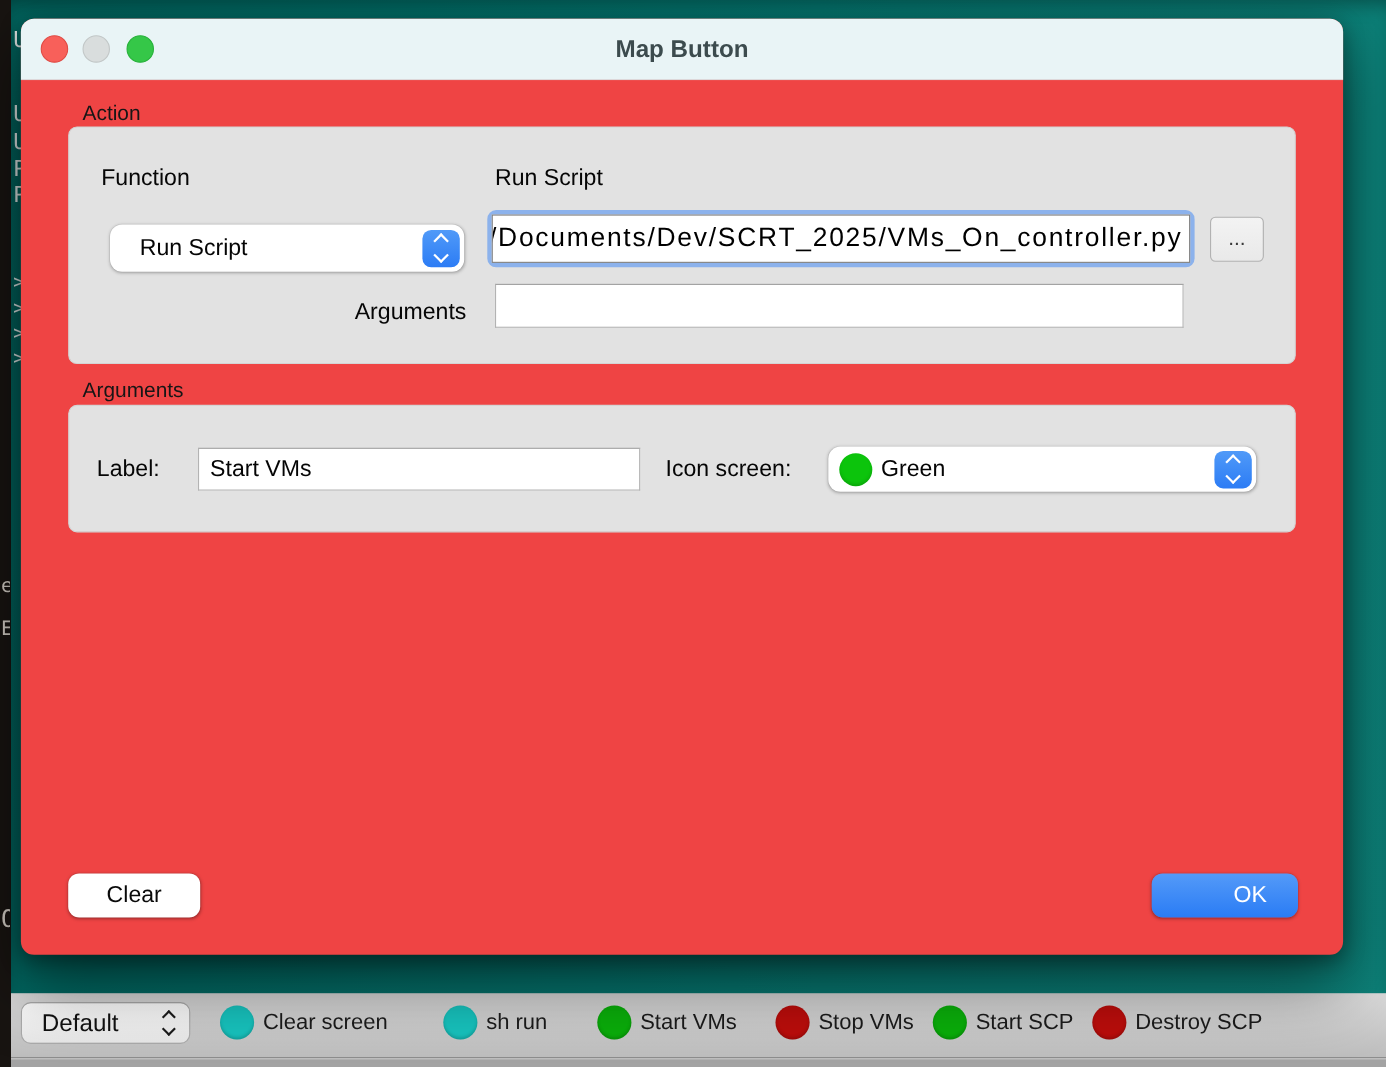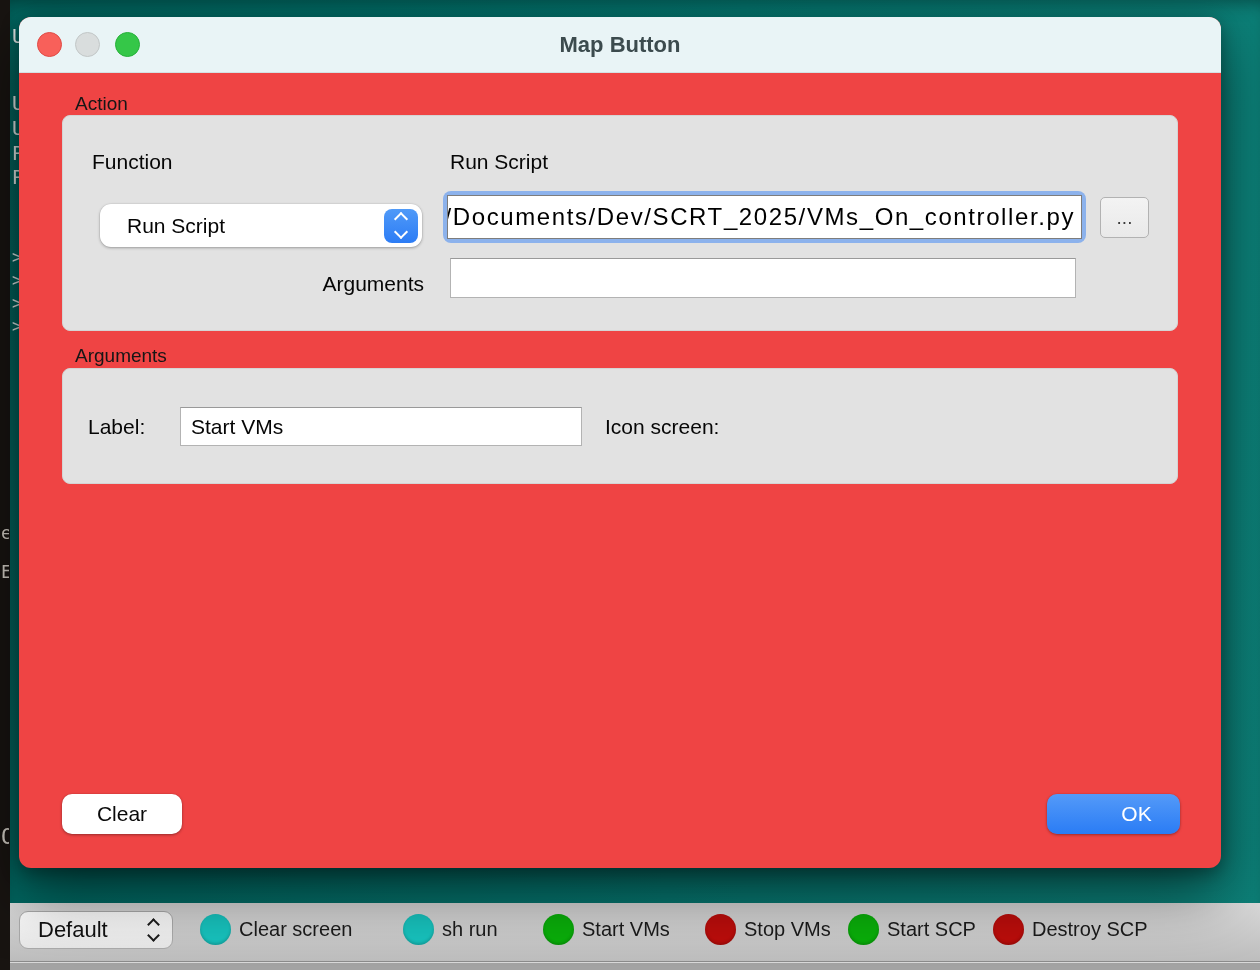--- a/index.html
+++ b/index.html
@@ -180,18 +180,26 @@
     <div class="lbl" style="left:200px;top:255px;width:205px;text-align:right;">Arguments</div>
     <div class="field" style="left:431px;top:241px;width:626px;height:40px;"></div>
 
     <div class="section-label" style="left:56px;top:328px;">Arguments</div>
     <div class="group-box gb-appearance"></div>
 
     <div class="lbl" style="left:69px;top:398px;">Label:</div>
     <div class="field" style="left:161px;top:390px;width:402px;height:39px;">Start VMs</div>
 
     <div class="lbl" style="left:586px;top:398px;">Icon screen:</div>
+    <div class="select" style="left:734px;top:389px;width:389px;height:41px;">
+      <span class="pill-circle" id="icon-color-swatch" style="background: rgb(12, 196, 12);"></span>
+      <span class="sel-text">Green</span>
+      <span class="stepper">
+        <span class="chv up"></span>
+          <span class="chv down"></span>
+      </span>
+    </div>
 
     <div class="btn btn-clear">Clear</div>
     <div class="btn btn-blue btn-ok">OK</div>
   </div>
 
 </div>
 
 </body></html>

